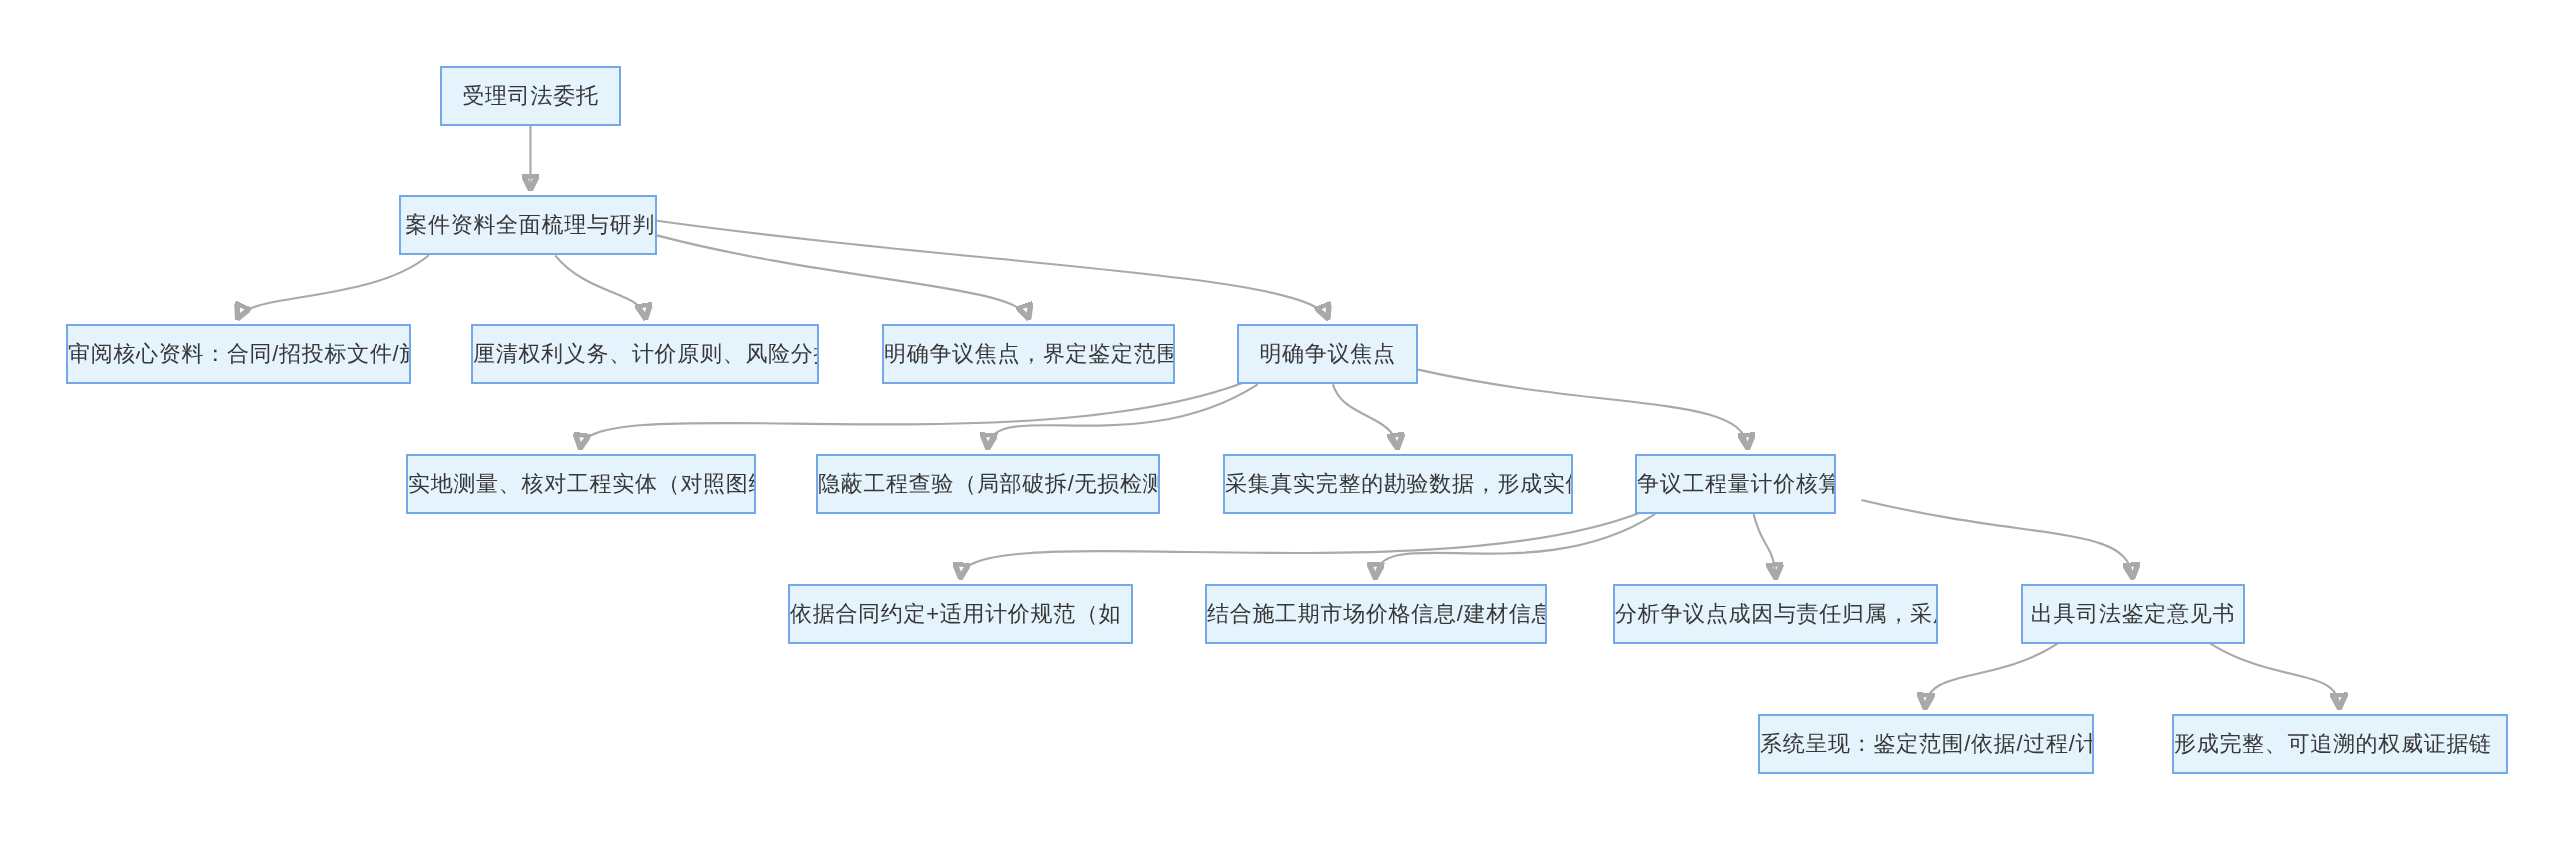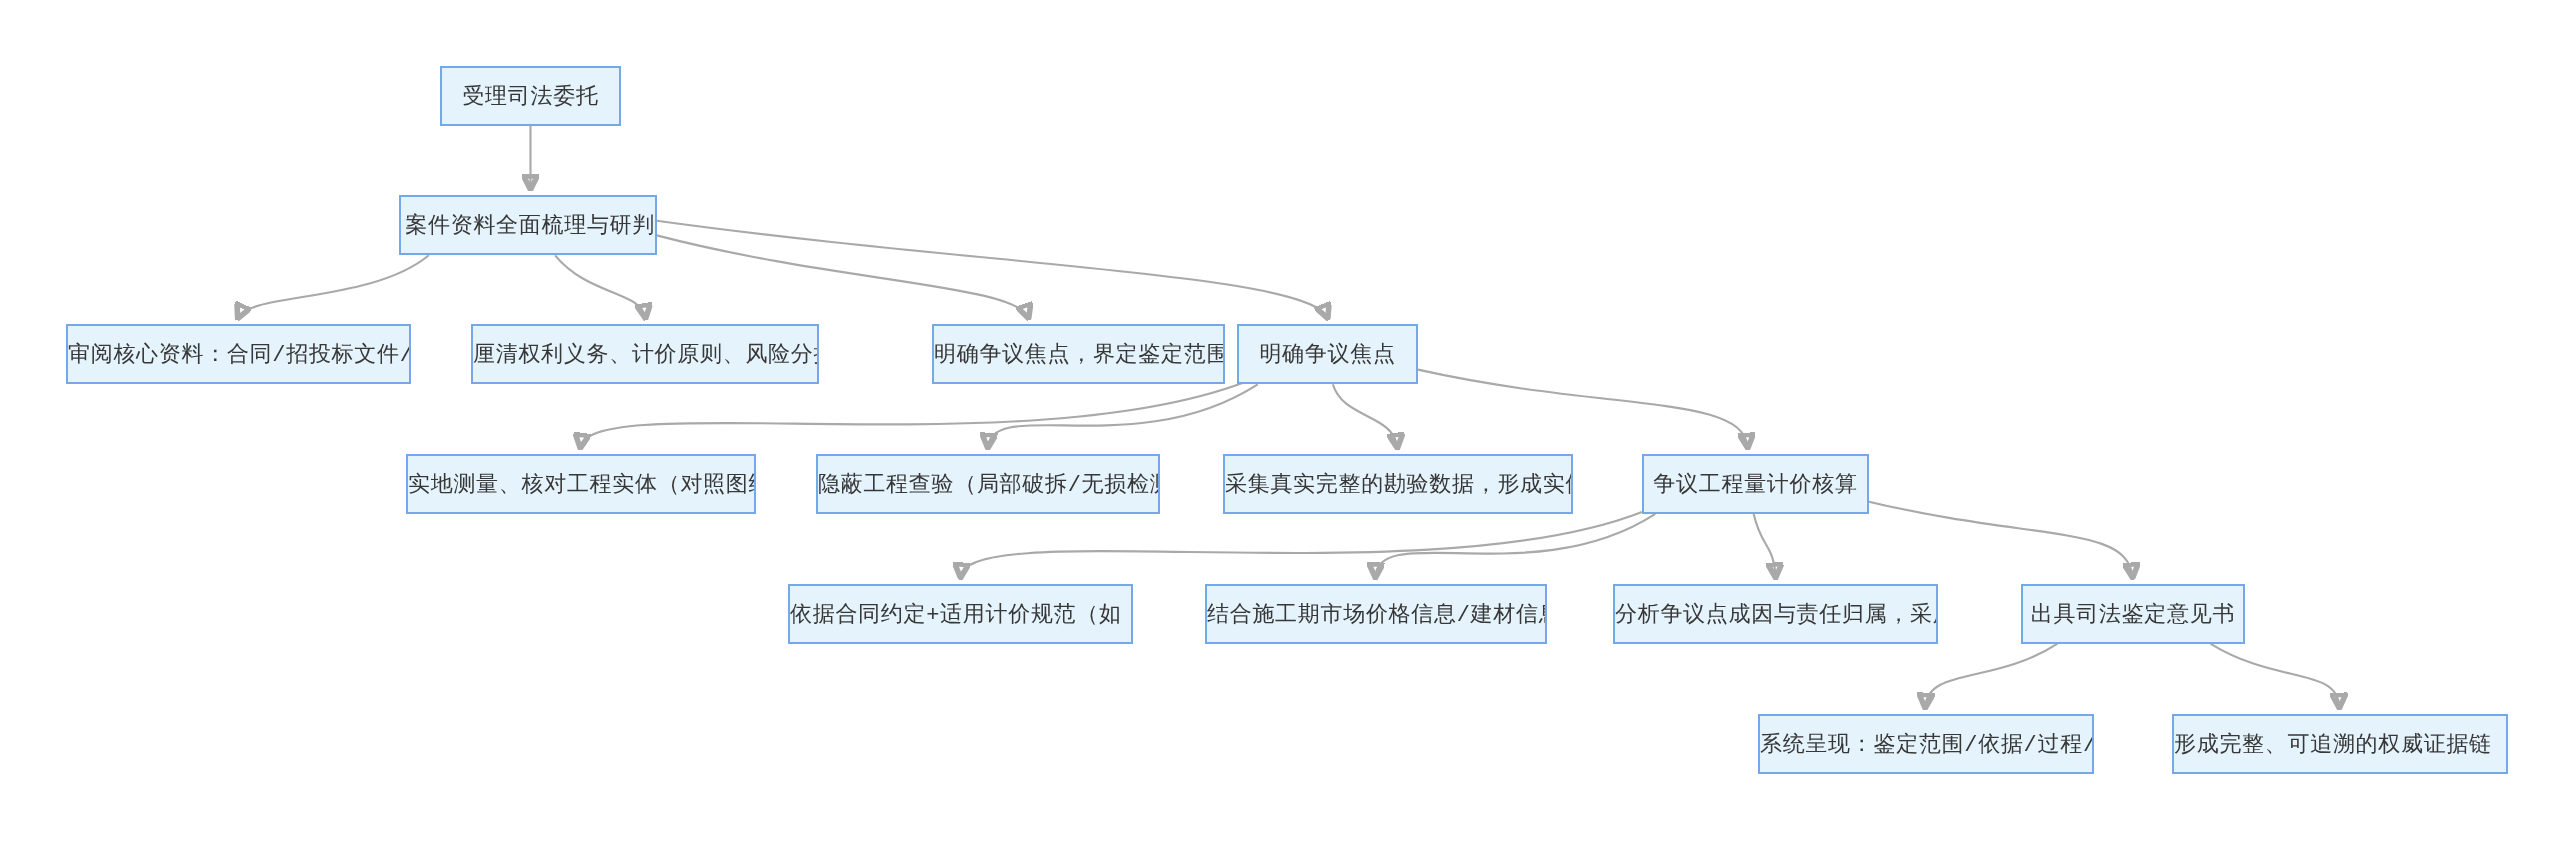--- a/index.html
+++ b/index.html
@@ -1,21 +1,21 @@
 <!DOCTYPE html>
 <html style="font-size:10.6px"><head>
 <meta charset="utf-8">
 <style>
   html, body { margin: 0; padding: 0; background: #ffffff; }
   .canvas {
     position: relative;
     width: 2576px;
     height: 843px;
     background: #ffffff;
-    font-family: Liberation Mono, monospace;
+    font-family: Liberation Sans, sans-serif;
     overflow: hidden;
   }
   .edges {
     position: absolute;
     left: 0; top: 0;
     width: 2576px; height: 843px;
     pointer-events: none;
   }
   .edges path {
     fill: none;
@@ -80,41 +80,41 @@
   </div>
 
   <div class="node" style="left:66px;   top:324px; width:345px;">
     <span>审阅核心资料：合同/招投标文件/施工</span>
   </div>
 
   <div class="node" style="left:471px;  top:324px; width:348px;">
     <span>厘清权利义务、计价原则、风险分摊约</span>
   </div>
 
-  <div class="node" style="left:932px; top:324px; width:293px;">
+  <div class="node" style="left:882px; top:324px; width:293px;">
     <span>明确争议焦点，界定鉴定范围</span>
   </div>
 
   <div class="node" style="left:1237px; top:324px; width:181px;">
     <span>明确争议焦点</span>
   </div>
 
   <div class="node" style="left:406px;  top:454px; width:350px;">
     <span>实地测量、核对工程实体（对照图纸文</span>
   </div>
 
   <div class="node" style="left:816px; top:454px; width:344px;">
     <span>隐蔽工程查验（局部破拆/无损检测等）</span>
   </div>
 
   <div class="node" style="left:1223px; top:454px; width:350px;">
     <span>采集真实完整的勘验数据，形成实体依</span>
   </div>
 
-  <div class="node" style="left:1635px; top:454px; width:227px;margin-left:7px;">
+  <div class="node" style="left:1635px; top:454px; width:201px;">
     <span>争议工程量计价核算</span>
   </div>
 
   <div class="node" style="left:788px; top:584px; width:345px;">
     <span>依据合同约定+适用计价规范（如《建</span>
   </div>
 
   <div class="node" style="left:1205px; top:584px; width:342px;">
     <span>结合施工期市场价格信息/建材信息价</span>
   </div>

